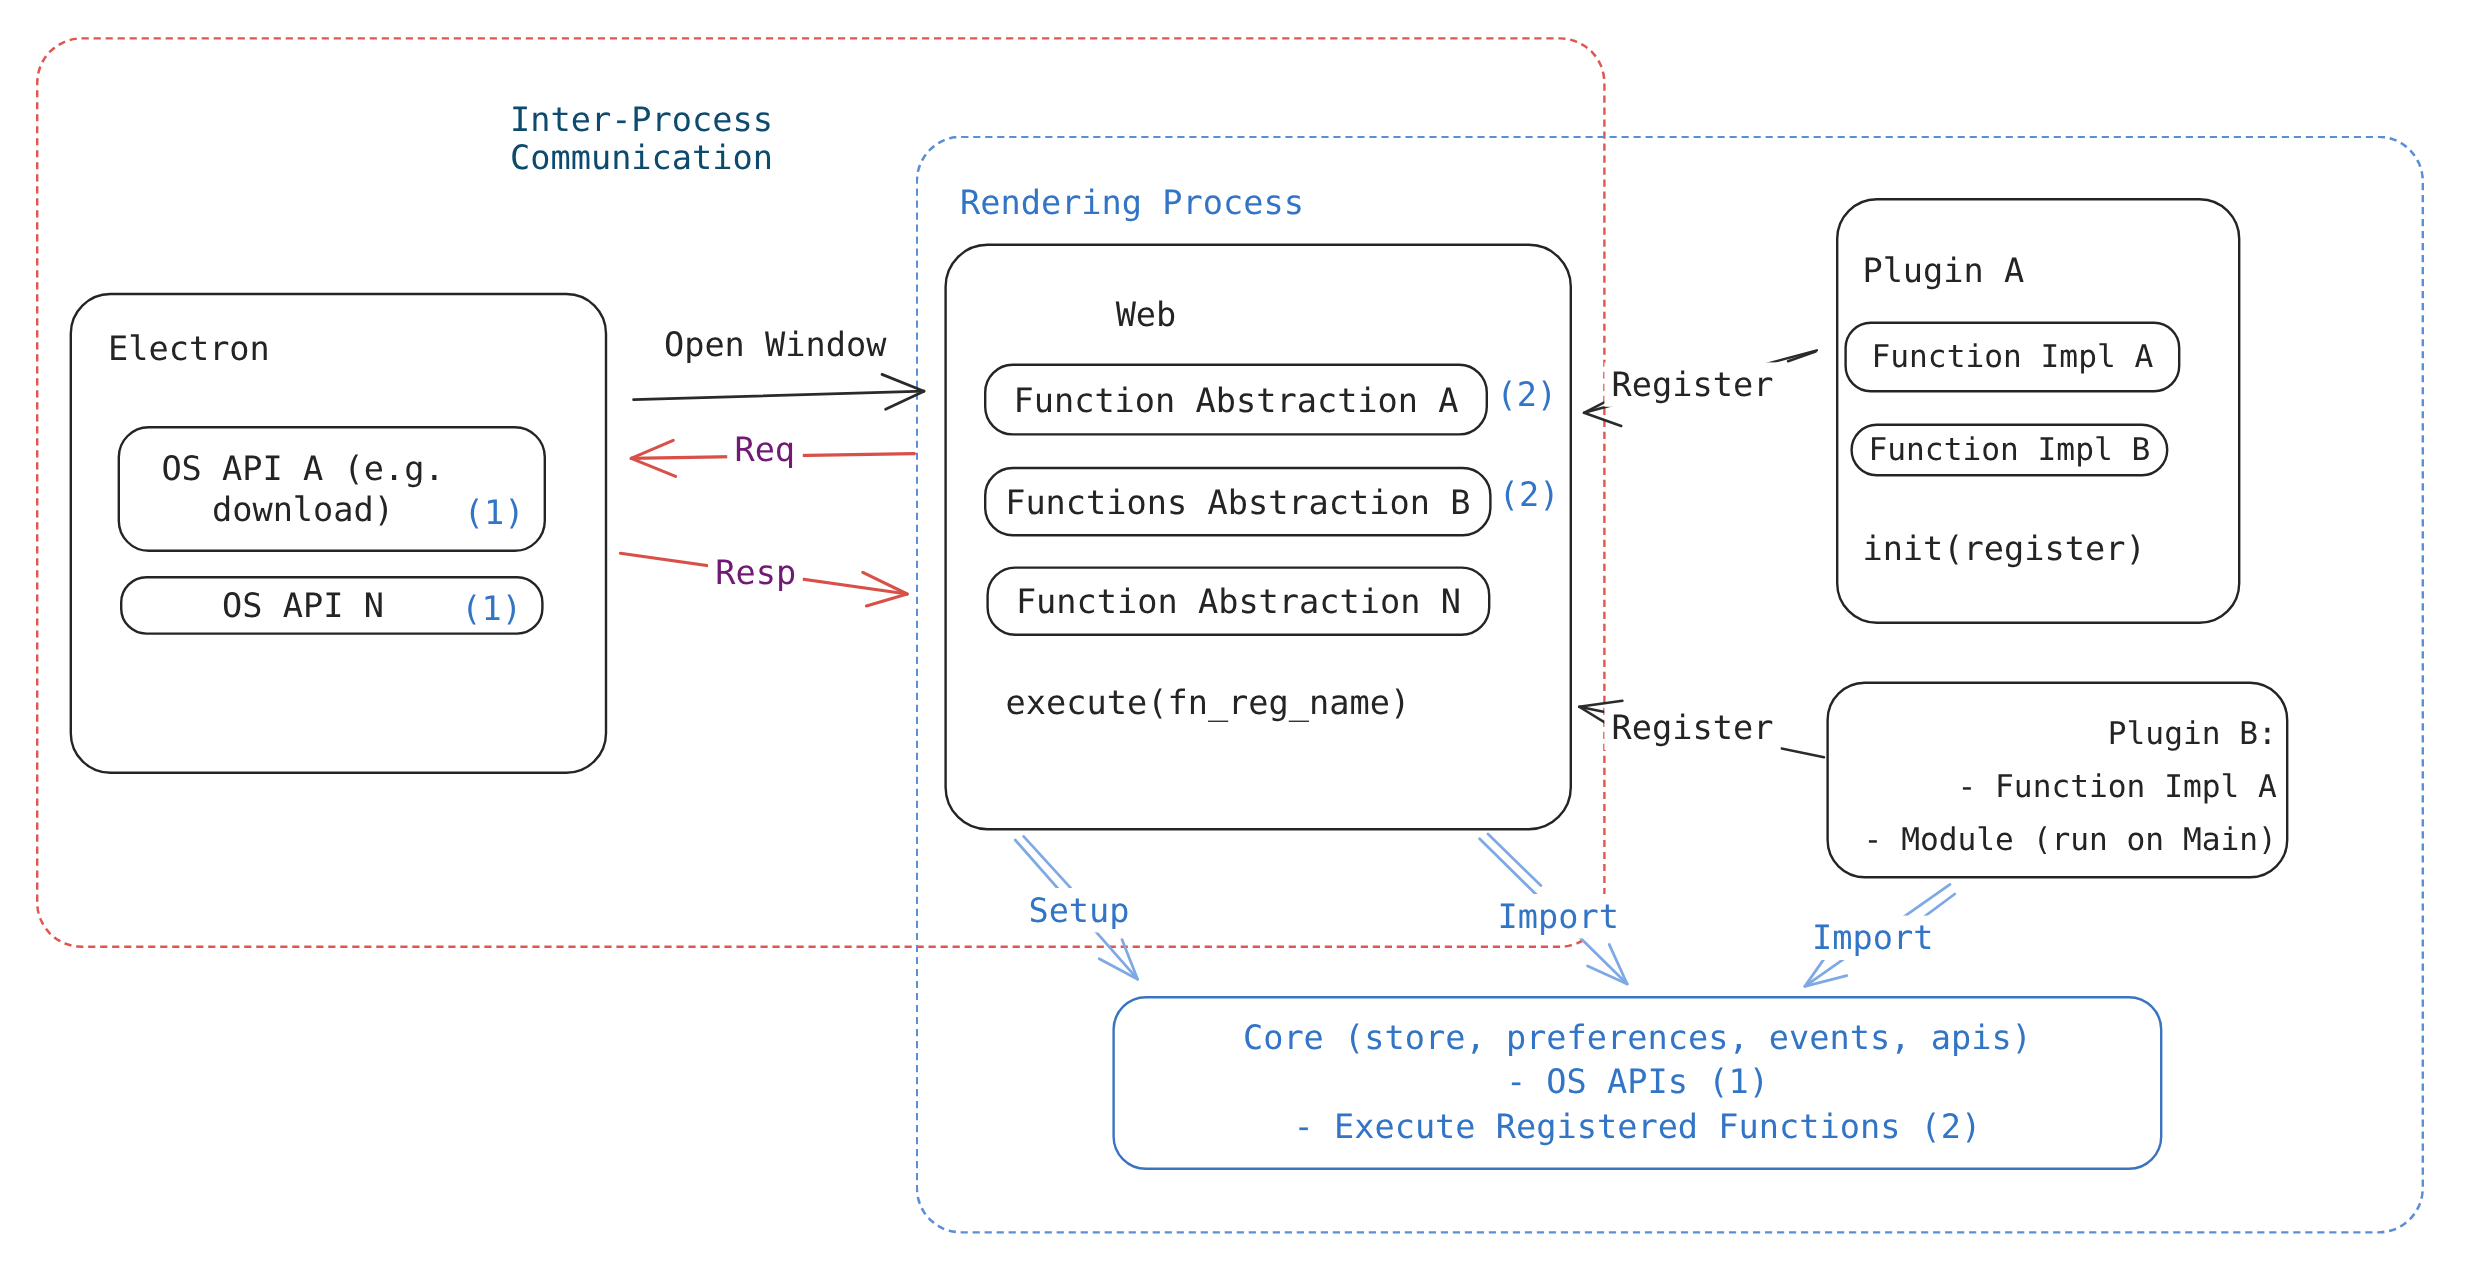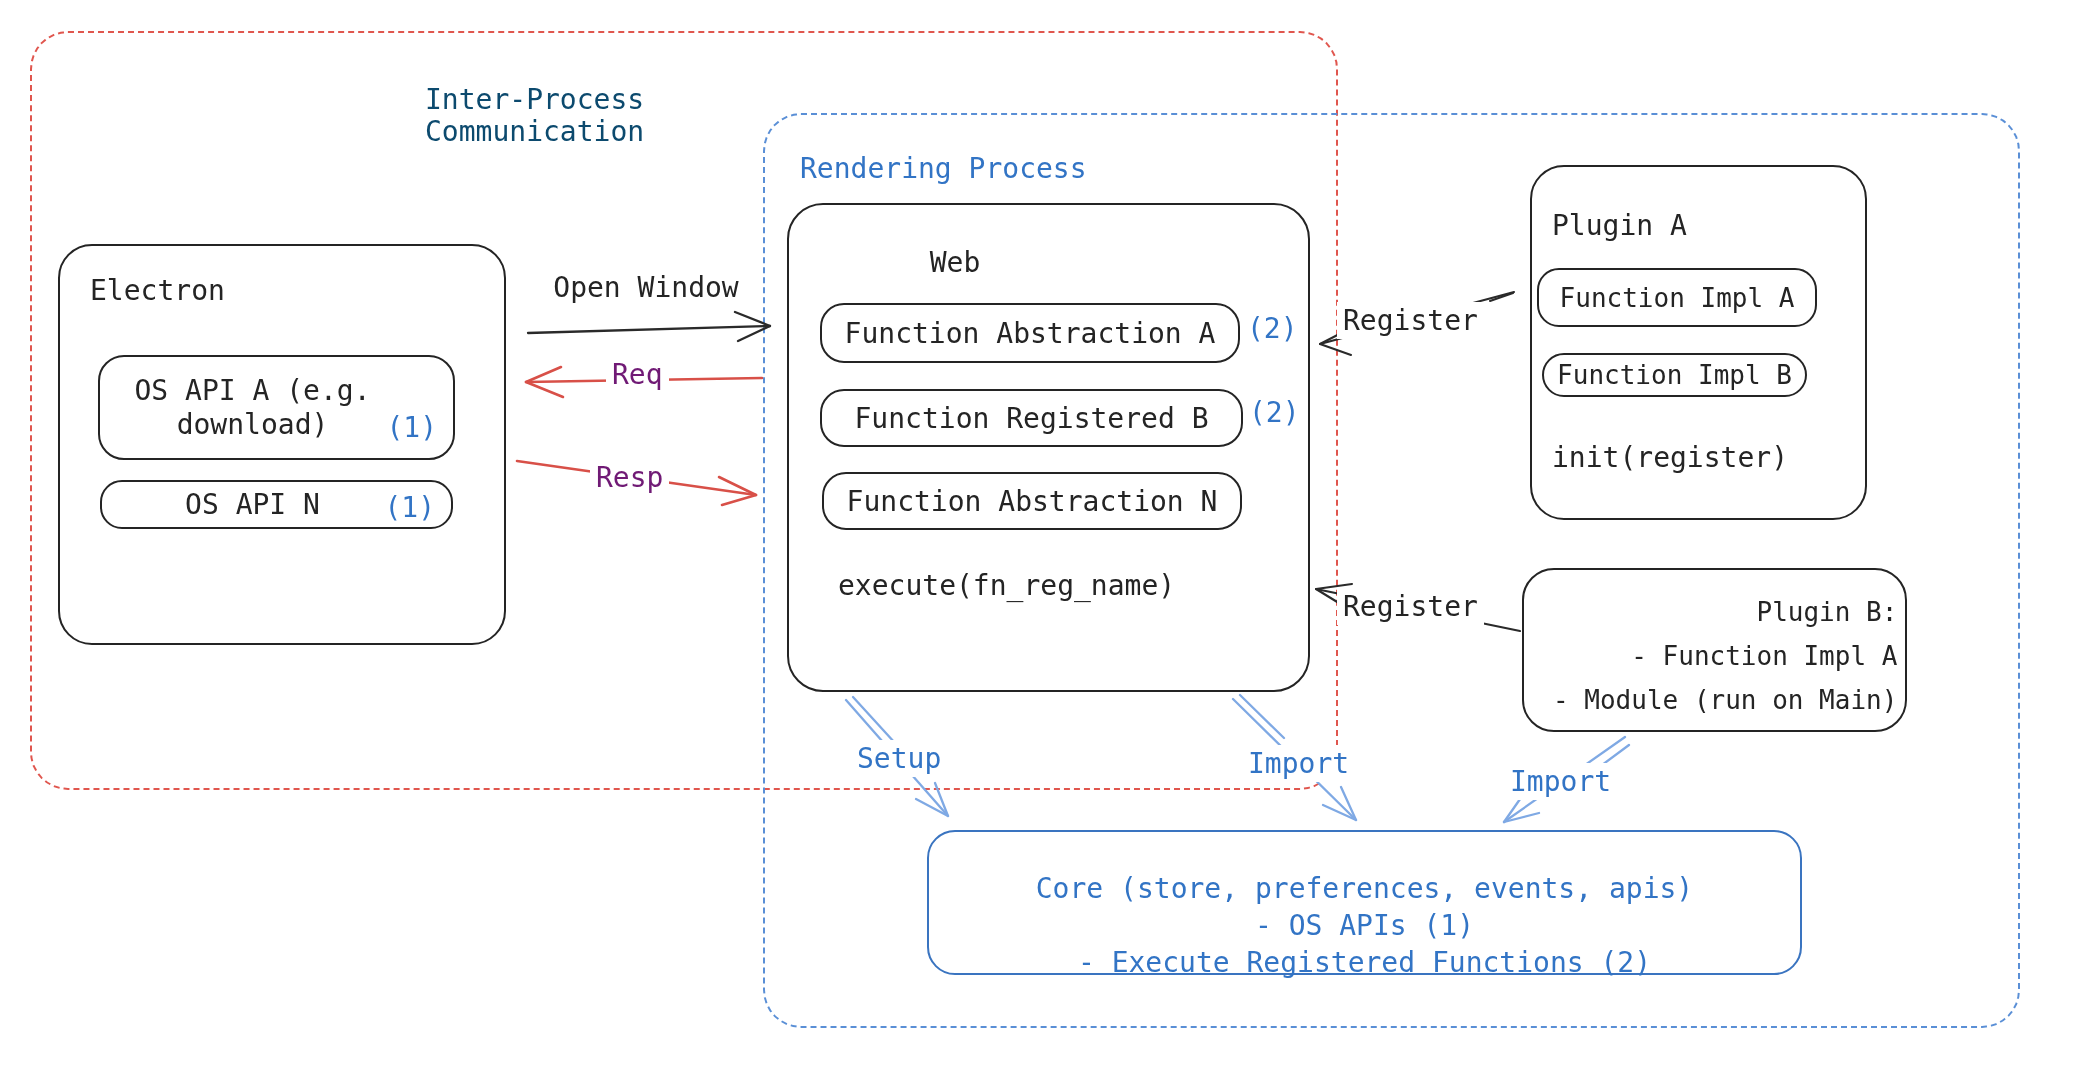--- a/index.html
+++ b/index.html
@@ -23,21 +23,21 @@
 
   .lbl { position:absolute; white-space:nowrap; }
   .lbl-bg { background:#ffffff; padding:2px 6px; }
 
   .center { text-align:center; }
   svg.arrows { position:absolute; left:0; top:0; z-index:6; pointer-events:none; }
   .lbl { z-index:7; }
   .node, .subnode, .blue-node { z-index:3; }
   .dashedbox { z-index:1; }
 
-  .core-lines { line-height:37px;margin-top:24px; }
+  .core-lines { line-height:37px; }
   .pluginb-lines { font-size:26px; line-height:44px; }
   .ipc-lines { line-height:32px; }
   .impl-font { font-size:26px; }
 </style>
 </head>
 <body>
 
 <div id="canvas">
 
   <div class="dashedbox red-dash" style="left:30px; top:31px; width:1308px; height:759px;"></div>
@@ -67,21 +67,21 @@
 
   <div class="node" style="left:787px; top:203px; width:523px; height:489px; border-radius:36px;"></div>
   <div class="lbl ink-text" style="left:900px; top:246px; width:110px; text-align:center;">Web</div>
 
   <div class="subnode" style="left:820px; top:303px; width:420px; height:60px;">
     <span>Function Abstraction A</span>
   </div>
   <span class="lbl blue-text" style="left:1247px; top:312px;">(2)</span>
 
   <div class="subnode" style="left:820px; top:389px; width:423px; height:58px;">
-    <span>Function Registered B</span>
+    <span>Functions Abstraction B</span>
   </div>
   <span class="lbl blue-text" style="left:1249px; top:396px;">(2)</span>
 
   <div class="subnode" style="left:822px; top:472px; width:420px; height:58px;">
     <span>Function Abstraction N</span>
   </div>
 
   <div class="lbl ink-text" style="left:838px; top:569px;">execute(fn_reg_name)</div>
 
   <div class="node" style="left:1530px; top:165px; width:337px; height:355px;"></div>

